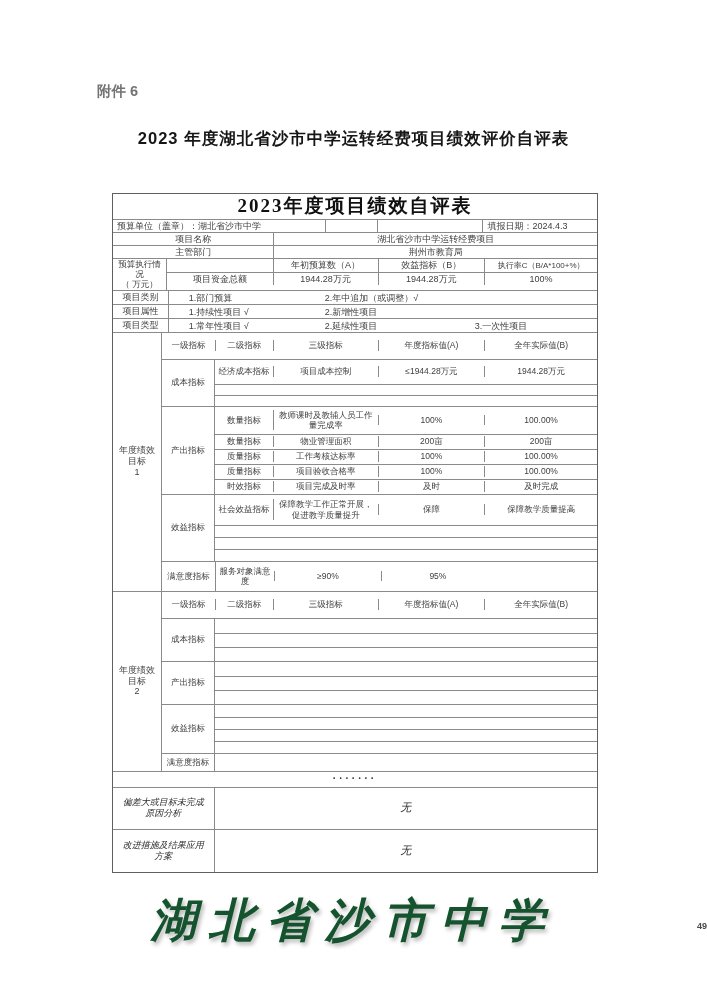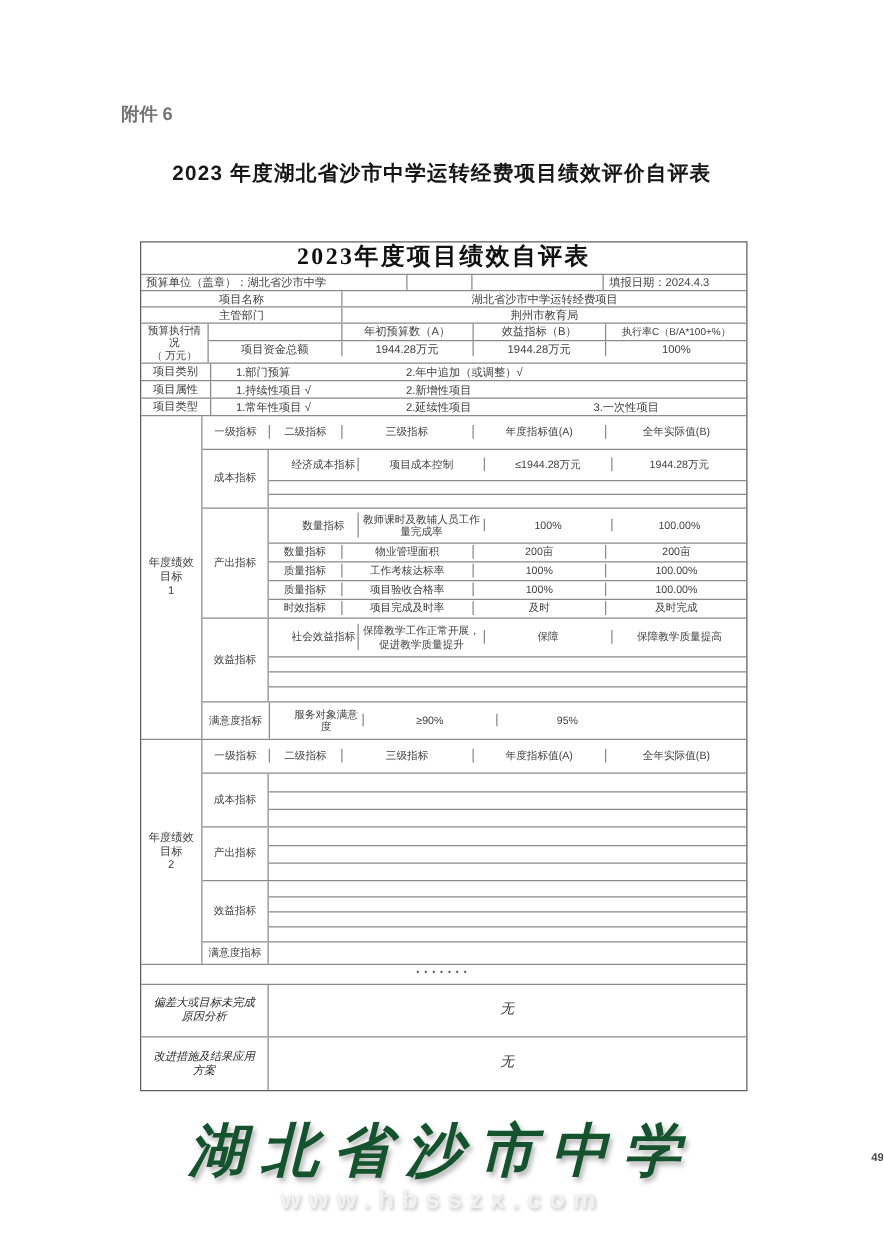--- a/index.html
+++ b/index.html
@@ -34,21 +34,21 @@
   .opt2{width:150px;text-align:left;}
   .opt3{flex:1;text-align:left;}
   
   .section{display:flex;}
   .sec-body{display:flex;flex-direction:column;width:436px;box-sizing:border-box;
             border-left:1px solid #8a8a8a;font-size:8.5px;}
   .g-row{display:flex;box-sizing:border-box;border-top:1px solid #8a8a8a;overflow:hidden;align-items:center;}
   .sec-body > .g-row:first-child{border-top:none;}
   .g-rows{display:flex;flex-direction:column;width:383px;box-sizing:border-box;
           border-left:1px solid #8a8a8a;}
-  .g-rows > .g-row:first-child{border-top:none;margin-left:16px;}
+  .g-rows > .g-row:first-child{border-top:none;}
   .g-row > .tc:first-child{border-left:none;}
   .sec-head{height:26px;font-size:8.5px;}
   .group{display:flex;box-sizing:border-box;border-top:1px solid #8a8a8a;}
   .group > .tc:first-child{border-left:none;}
   .kai{font-family:"Liberation Serif",serif;font-style:italic;color:#2e2e2e;}
   .dots{letter-spacing:3px;font-weight:700;font-size:10px;color:#333;}
   .nul{font-size:11px;}
   
   .wm{position:absolute;left:0;top:890px;width:100%;text-align:center;
       font-family:"Liberation Serif",serif;font-style:italic;font-weight:700;
@@ -356,16 +356,15 @@
       <div class="tc w385 kai nul">无</div>
     </div>
     <div class="tr" style="height:43px;">
       <div class="tc w101 pre kai">改进措施及结果应用
 方案</div>
       <div class="tc w385 kai nul">无</div>
     </div>
   </div>
 
   <div class="wm">湖北省沙市中学</div>
-  <div class="wm-url">www.hbsszx.com</div>
   <div class="page-num">49</div>
 
 </div>
 
 </body></html>

